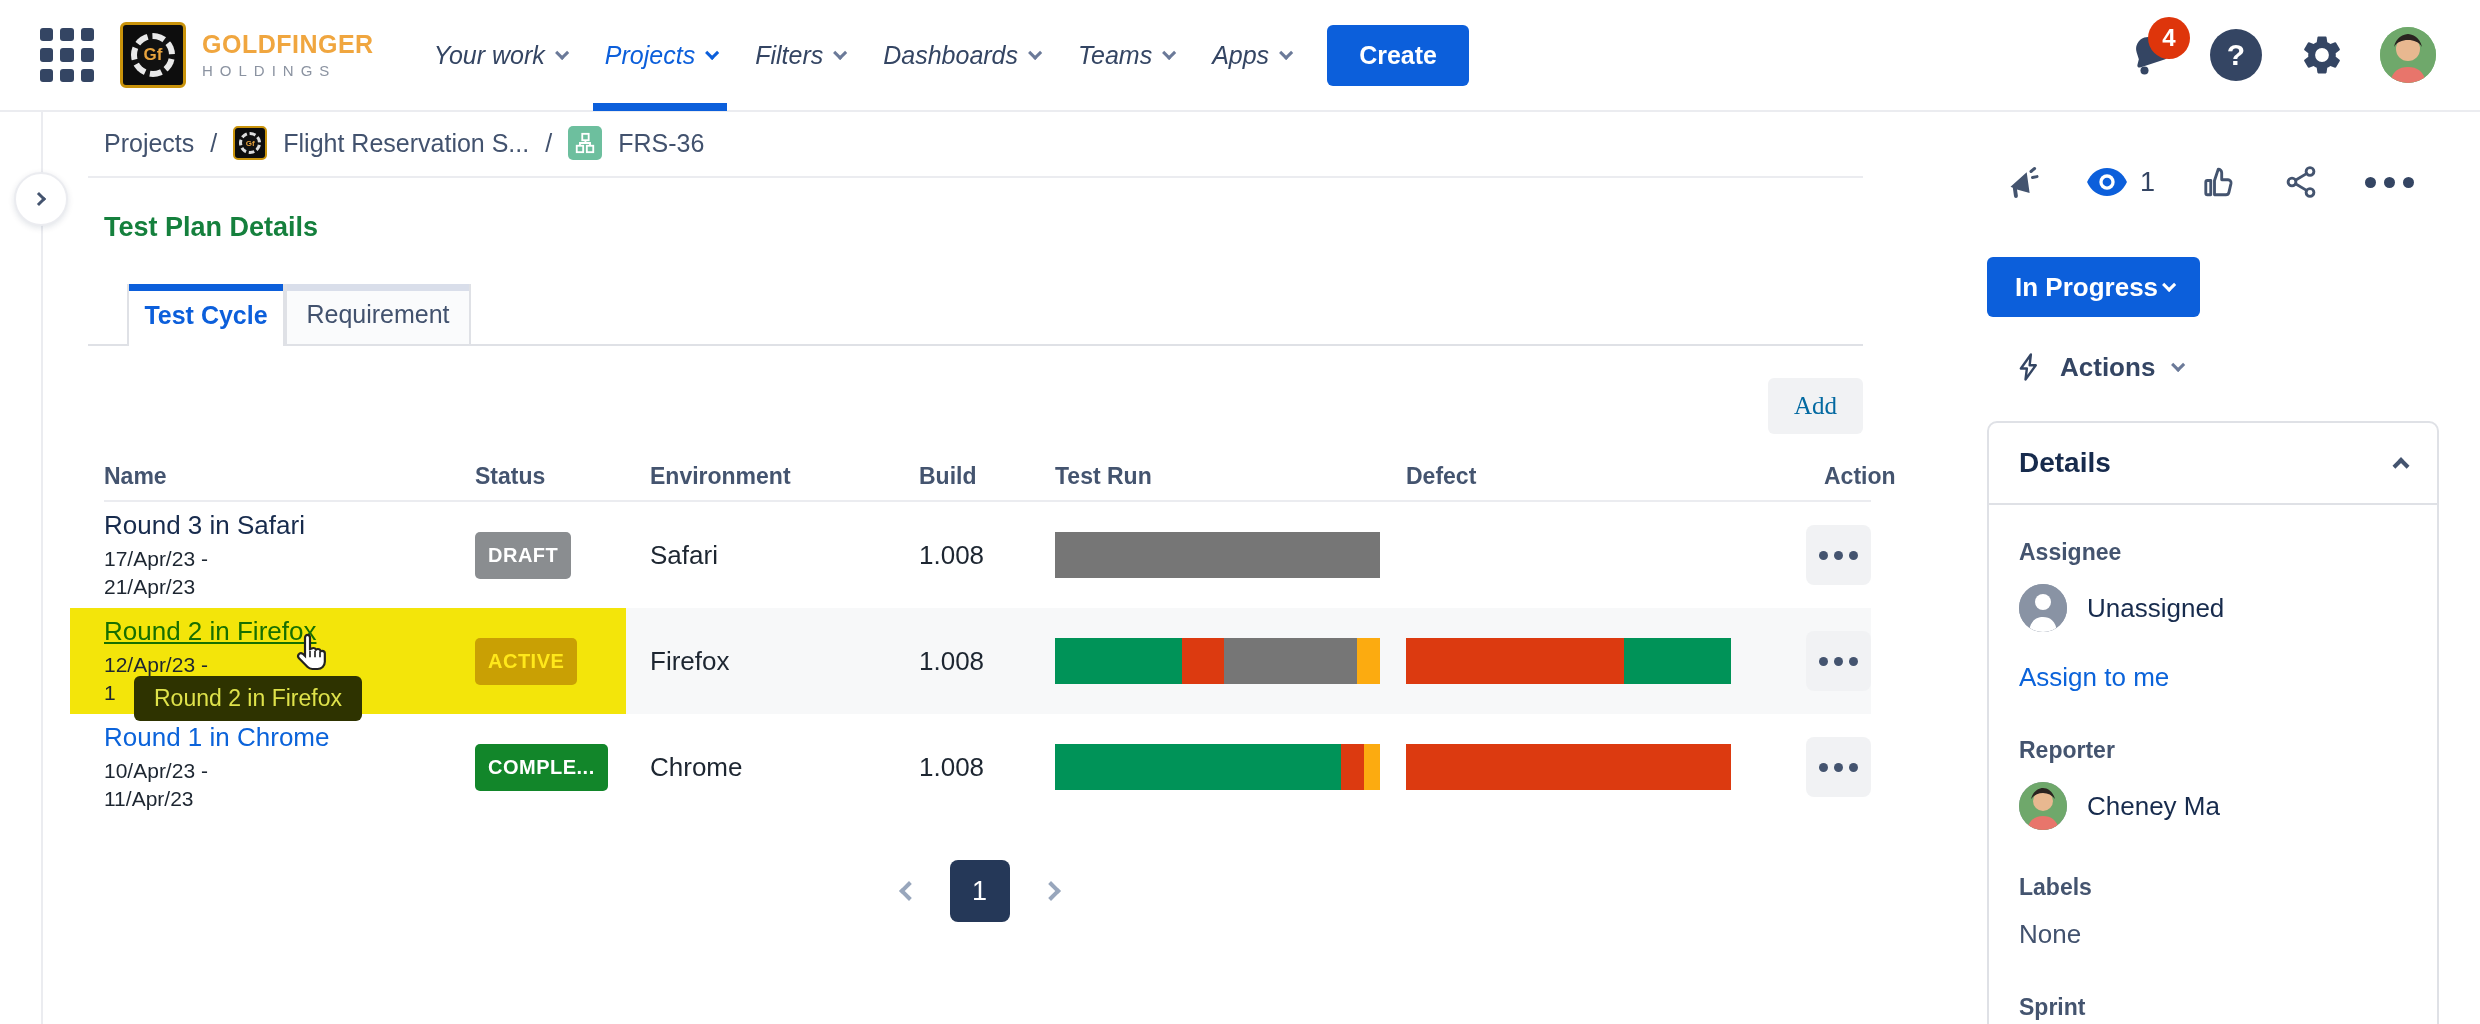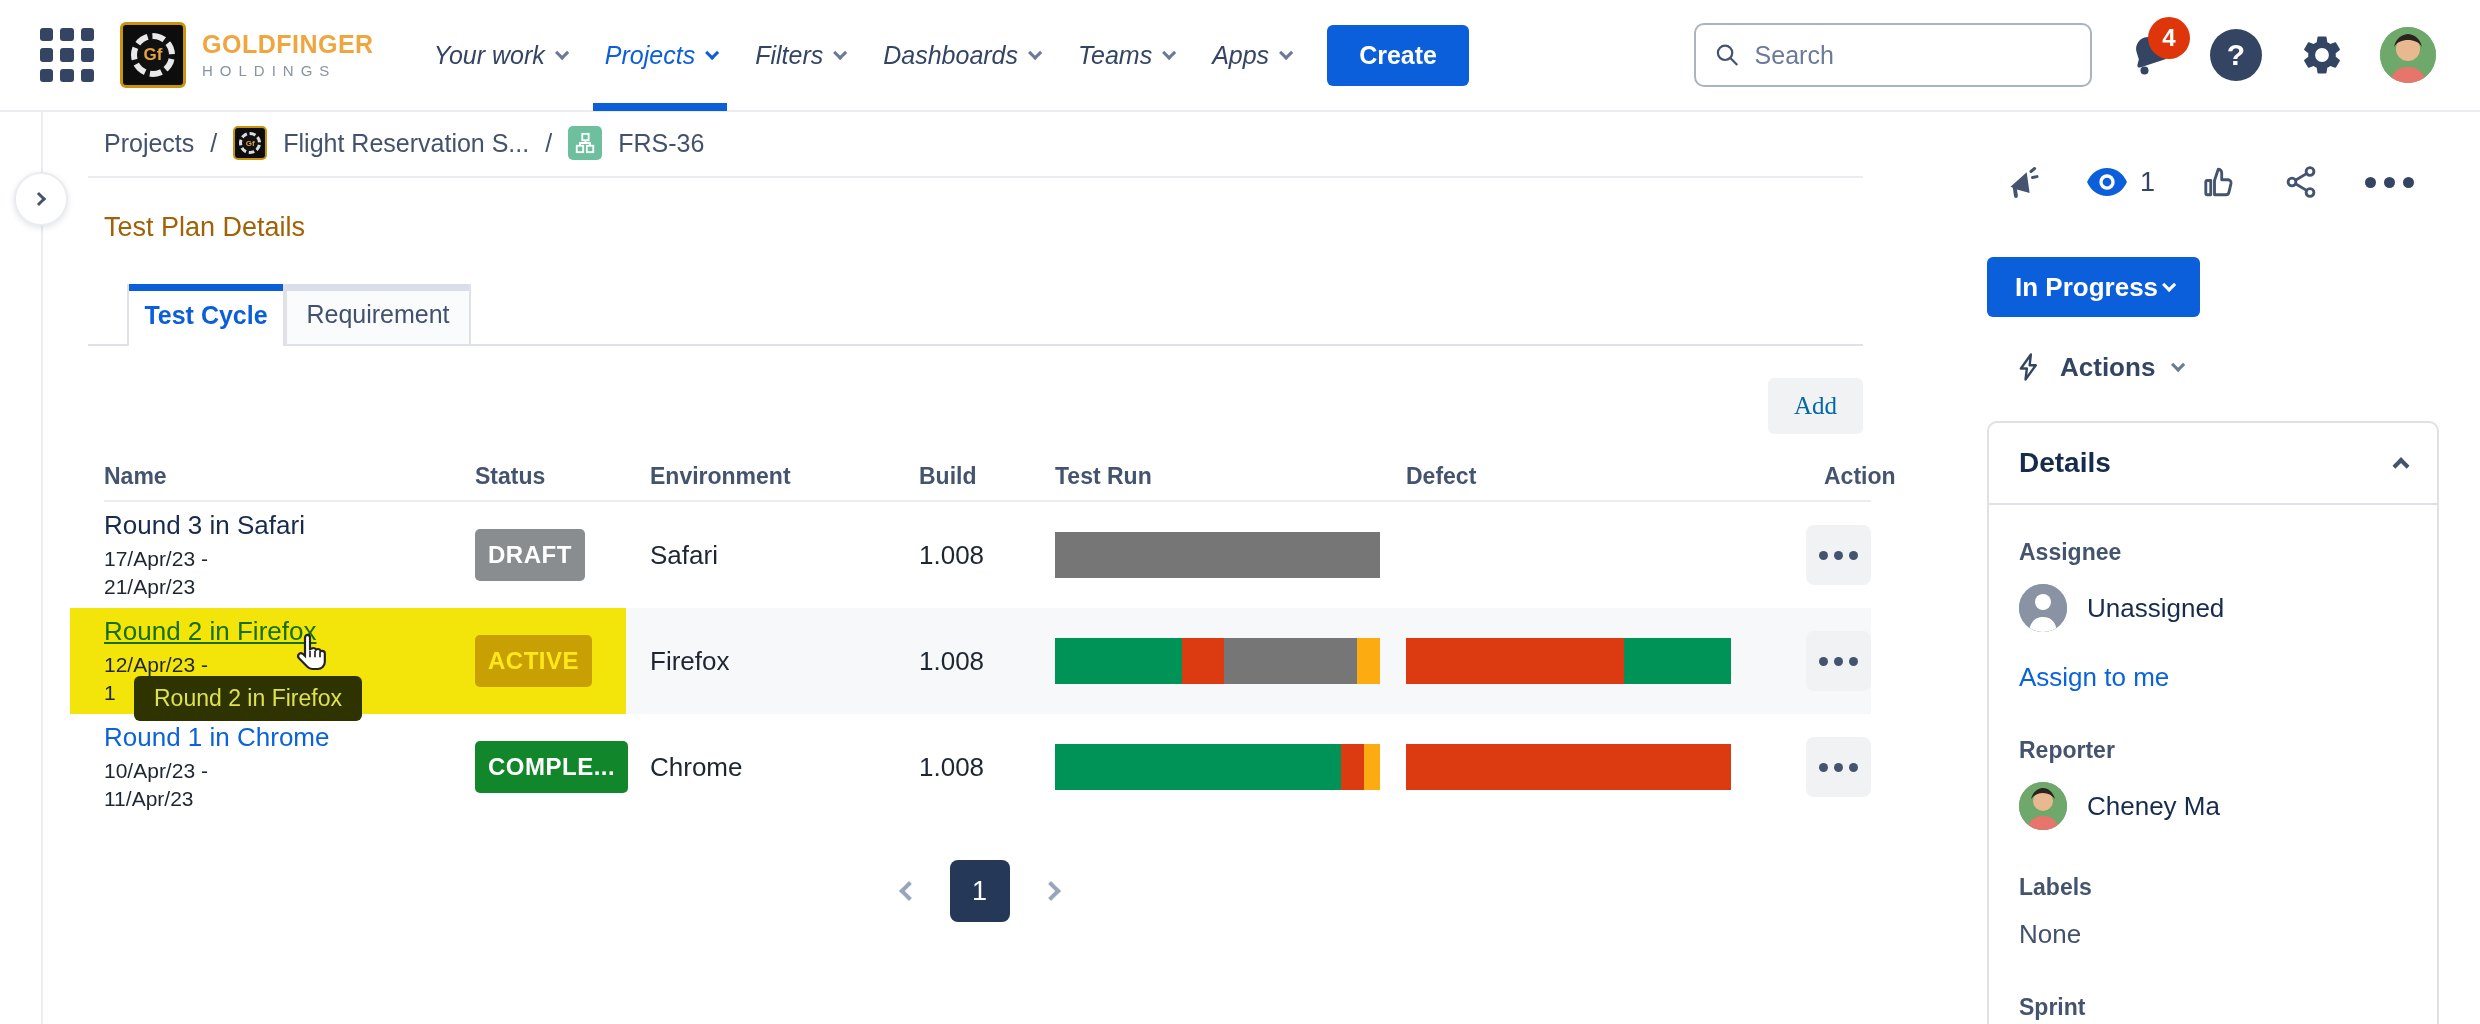--- a/index.html
+++ b/index.html
@@ -89,21 +89,21 @@
   .details-body { padding:34px 30px; }
   .field-label { font-size:23px; font-weight:700; color:#44546F; }
   .person-row { display:flex; align-items:center; gap:20px; margin-top:18px; }
   .person-name { font-size:26px; color:#172B4D; }
   .avatar-sm { width:48px; height:48px; border-radius:50%; overflow:hidden; background:#8993A4; flex:0 0 auto; }
   .assign-link { display:inline-block; margin-top:30px; color:var(--link_blue,#0B63DA); font-size:26px; cursor:pointer; }
   .mt-40 { margin-top:44px; }
   .value-text { font-size:26px; color:#42526E; margin-top:18px; }
 
   
-  .page-title { position:absolute; top:212px; left:104px; font-size:27px; font-weight:400; color:#a16207; }
+  .page-title { position:absolute; top:212px; left:104px; font-size:27px; font-weight:700; color:#15803d; }
   .tabstrip { position:absolute; top:284px; left:88px; width:1775px; height:62px; }
   .tabstrip .baseline { position:absolute; bottom:0; left:0; right:0; height:2px; background:#DFE1E6; }
   .tab { position:absolute; top:0; height:62px; display:flex; align-items:center; justify-content:center;
          font-size:25px; cursor:pointer; border-left:2px solid #DFE1E6; border-right:2px solid #DFE1E6; }
   .tab .topbar { position:absolute; top:0; left:0; right:0; height:7px; }
   .tab.active { left:39px; width:158px; background:#fff; color:#0C5FDB; font-weight:700; z-index:2; }
   .tab.active .topbar { background:var(--accent,#0C5FDB); }
   .tab.inactive { left:197px; width:186px; background:#FAFBFC; color:#42526E; border-bottom:2px solid #DFE1E6; }
   .tab.inactive .topbar { background:#D9DEEA; }
 
@@ -114,21 +114,21 @@
   .ttable { position:absolute; top:452px; left:88px; width:1783px; padding-left:16px; }
   .thead, .trow { display:grid; grid-template-columns:371px 175px 269px 136px 351px 400px 65px; align-items:center; }
   .thead { height:50px; font-size:23px; font-weight:600; color:#44546F; border-bottom:2px solid #EBECF0; }
   .thead .right { text-align:right;margin-left:18px; }
   .trow { height:106px; position:relative; }
   .trow .cellname { position:relative; z-index:2; }
   .rowname { font-size:26px; color:#172B4D; }
   .rowdates { font-size:21px; color:#1D2631; line-height:28px; margin-top:4px; }
   a.rowlink { text-decoration:none; color:var(--link_blue,#0B63DA); }
   a.rowlink.hovered { color:var(--highlight_link,#176F00); text-decoration:underline; }
-  .badge { display:inline-block; border-radius:5px; padding:12px 13px; font-size:24px; font-weight:700;
+  .badge { display:inline-block; border-radius:5px; padding:12px 13px; font-size:20px; font-weight:700;
            letter-spacing:.5px; color:#fff; position:relative; z-index:2; }
   .badge.draft { background:var(--badge_draft,#8A8D90); }
   .badge.active { background:var(--badge_active_bg,#C9A004); color:var(--badge_active_text,#FFE81A); }
   .badge.complete { background:var(--badge_complete,#12862A); }
   .env, .build { font-size:26px; color:#1D2631; position:relative; z-index:2; }
   .bar { width:325px; height:46px; display:flex; overflow:hidden; position:relative; z-index:2; }
   .bar .seg { height:100%; display:block; }
   .row-action-btn { width:65px; height:60px; background:#F1F2F4; border:none; border-radius:8px;
                     display:flex; align-items:center; justify-content:center; gap:6px; cursor:pointer; }
   .row-action-btn i { width:9px; height:9px; border-radius:50%; background:#44546F; }
@@ -198,27 +198,20 @@
       <span>Teams</span>
         <span class="chev"></span>
     </div>
     <div class="nav-item">
       <span>Apps</span>
         <span class="chev"></span>
     </div>
     <button class="create-btn">Create</button>
 
     <div class="nav-right">
-      <div class="searchbox">
-        <svg width="30" height="30" viewBox="0 0 24 24">
-          <circle cx="10" cy="10" r="6.5" fill="none" stroke="#44546F" stroke-width="2"></circle>
-          <line x1="15" y1="15" x2="21" y2="21" stroke="#44546F" stroke-width="2"></line>
-        </svg>
-        <input type="text" placeholder="Search" style="">
-      </div>
       <div class="icon-btn">
         <svg width="44" height="44" viewBox="0 0 24 24">
           <path d="M12 2a6.5 6.5 0 00-6.5 6.5v3.8L3.8 15c-.5.8.1 1.8 1 1.8h14.4c.9 0 1.5-1 1-1.8l-1.7-2.7V8.5A6.5 6.5 0 0012 2z" fill="#344563" transform="rotate(-18 12 12)"></path>
           <circle cx="9" cy="20.5" r="2.2" fill="#344563"></circle>
         </svg>
         <span class="noti-badge">4</span>
       </div>
       <div class="icon-btn">
         <div class="help-circle">?</div>
       </div>

